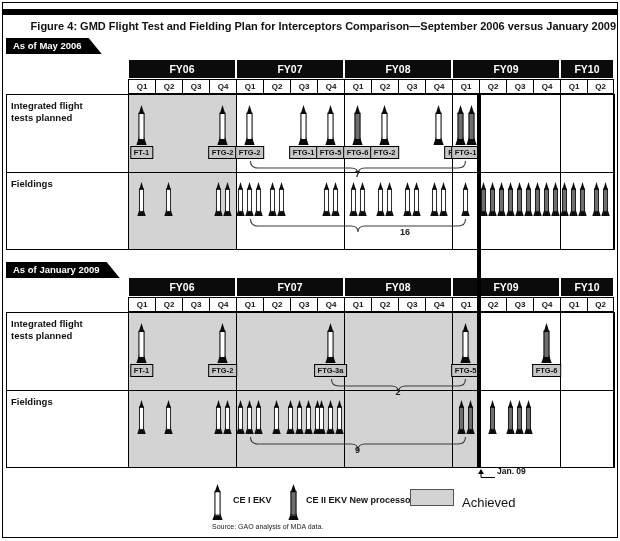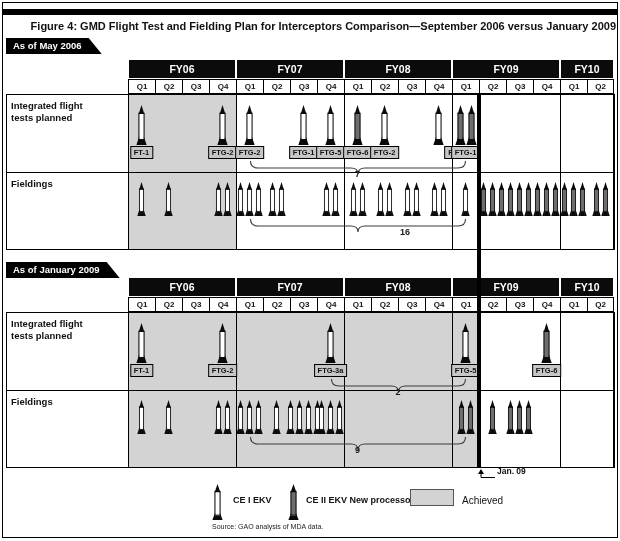--- a/index.html
+++ b/index.html
@@ -21,21 +21,21 @@
   .vline { width:1px; background:#000; }
   .hline { height:1px; background:#000; }
   .achieved { background:#d3d3d3; }
   .rowlabel { font-size:9.5px; font-weight:bold; color:#111; line-height:12px; width:112px; }
   .ftlabel { transform:translateX(-50%); background:#c6c6c6; border:1px solid #000;
              font-size:7.5px; font-weight:bold; padding:1px 3px; white-space:nowrap; color:#111; }
   .bracenum { transform:translateX(-50%); font-size:9px; font-weight:bold; color:#1a1a1a; }
   .thickline { width:4px; background:#000; }
   .jan09 { font-size:8.5px; font-weight:bold; color:#111; }
   .legendlabel { font-size:9px; font-weight:bold; color:#111; }
-  .legendlabel2 { font-size:10px; color:#111;text-align:center; }
+  .legendlabel2 { font-size:13px; color:#111;text-align:center; }
   .achievedswatch { width:44px; height:17px; background:#d3d3d3; border:1px solid #555; }
   .source { font-size:7px; color:#222; }
 </style>
 </head>
 <body>
 
 <div class="abs frame"></div>
 <div class="abs topbar"></div>
 <div class="abs title">Figure 4: GMD Flight Test and Fielding Plan for Interceptors Comparison—September 2006 versus January 2009</div>
 

